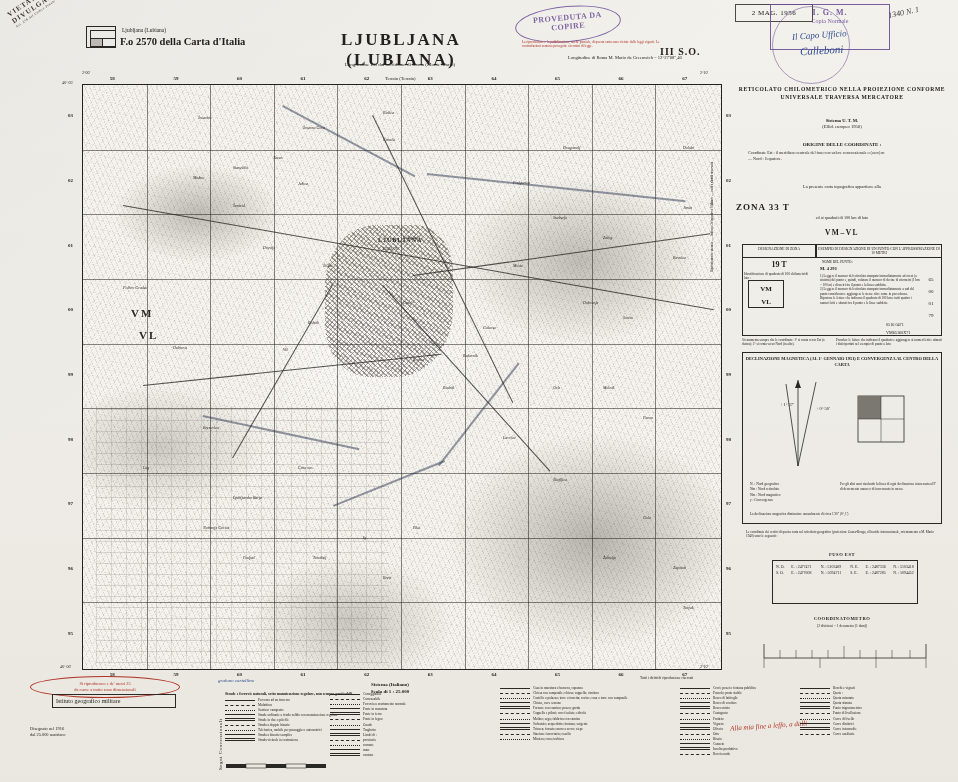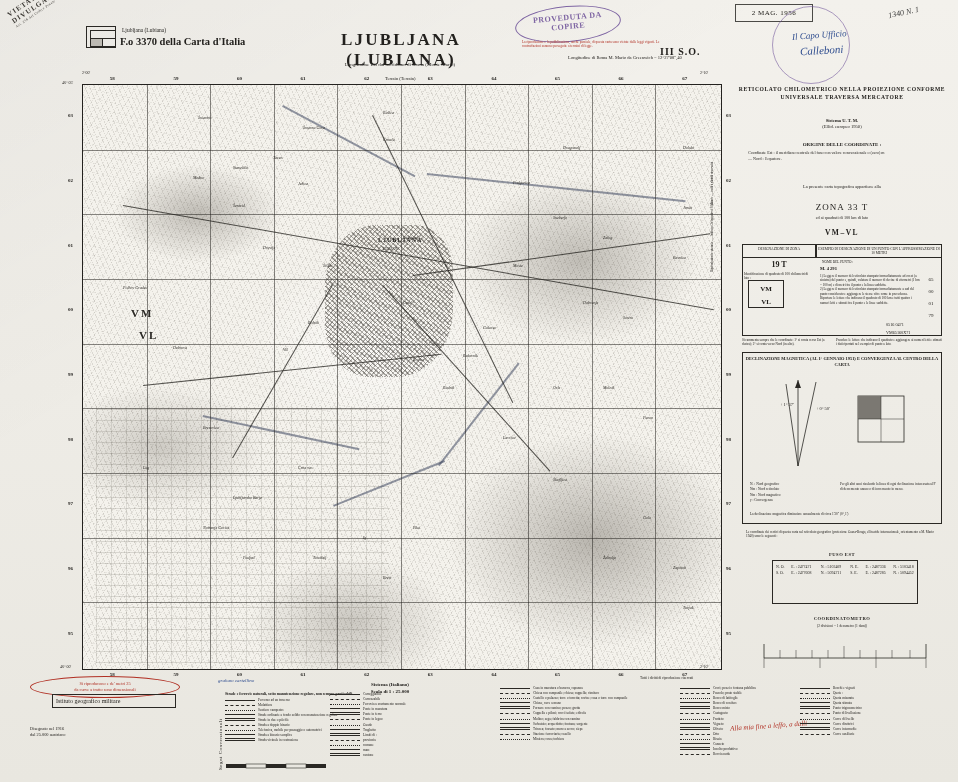--- a/index.html
+++ b/index.html
@@ -125,21 +125,21 @@
   .ticksm{position:absolute;font-size:4px;color:#1f1d1a;}
 
   
   #right-panel{left:736px;top:84px;width:212px;height:586px;font-size:4.4px;}
   .box{border:0.8px solid #2a2824;box-sizing:border-box;position:absolute;}
   #utm-title{left:0;top:2px;width:212px;text-align:center;font-size:5.6px;font-weight:bold;letter-spacing:.6px;line-height:1.35;}
   #utm-sub{left:0;top:34px;width:212px;text-align:center;font-size:4.6px;line-height:1.35;}
   #origin-title{left:0;top:58px;width:212px;text-align:center;font-size:5px;font-weight:bold;}
   #origin-body{left:12px;top:66px;width:190px;font-size:4.1px;line-height:1.45;}
   #zone-line{left:0;top:100px;width:212px;text-align:center;font-size:4.4px;line-height:1.4;}
-  #zone-big{left:0;top:118px;width:212px;text-align:center;font-size:9px;font-weight:normal;letter-spacing:1px;}
+  #zone-big{left:0;top:118px;width:212px;font-size:9px;font-weight:bold;letter-spacing:1px;}
   #zone-note{left:0;top:131px;width:212px;text-align:center;font-size:4.2px;}
   #vmvl-big{left:0;top:144px;width:212px;text-align:center;font-size:7.5px;font-weight:bold;letter-spacing:1.5px;}
 
   #desig-box{left:6px;top:160px;width:200px;height:92px;}
   #desig-hdr-l{left:6px;top:160px;width:74px;height:14px;border-right:0.8px solid #2a2824;border-bottom:0.8px solid #2a2824;}
   #desig-hdr-r{left:80px;top:160px;width:126px;height:14px;border-bottom:0.8px solid #2a2824;}
   .hdr-txt{font-size:3.6px;text-align:center;line-height:1.2;padding-top:2px;}
   #zone-37t{left:6px;top:176px;width:74px;text-align:center;font-size:8px;font-weight:bold;}
   #zone-ex-id{left:84px;top:176px;font-size:4.6px;font-weight:bold;}
   #vmvl-cell{left:12px;top:196px;width:36px;height:28px;border:0.8px solid #2a2824;text-align:center;font-size:7px;font-weight:bold;line-height:13px;padding-top:2px;box-sizing:border-box;}
@@ -197,32 +197,36 @@
     <div class="l2">Art. 256 del Codice Penale</div>
   </div>
 
   <div class="abs box" style="left:86px;top:26px;width:30px;height:22px;">
     <div style="position:absolute;left:3px;top:3px;width:24px;height:7px;border:0.7px solid #2a2824;"></div>
     <div style="position:absolute;left:3px;top:11px;width:11px;height:7px;border:0.7px solid #2a2824;background:#bdbab3;"></div>
     <div style="position:absolute;left:15px;top:11px;width:12px;height:7px;border:0.7px solid #2a2824;"></div>
   </div>
 
   <div class="abs" id="sheet-name-small">Ljubljana (Lubiana)</div>
-  <div class="abs" id="sheet-number">F.o 3370 della Carta d'Italia</div>
+  <div class="abs" id="sheet-number">F.o 2570 della Carta d'Italia</div>
   <div class="abs" id="title-main">LJUBLJANA  (LUBIANA)</div>
   <div class="abs" id="quadrant-label">III S.O.</div>
   <div class="abs" id="long-rome">Longitudine Est dal meridiano di Roma (Monte Mario)</div>
   <div class="abs" id="long-rome2">Longitudine di Roma M. Mario da Greenwich = 12°27'08",40</div>
   <div class="abs" id="subtitle-terrain">Terrain (Terrain)</div>
 
   <div class="abs" id="stamp-proveduta">PROVEDUTA DA COPIRE</div>
   <div class="abs" id="red-note-top">La riproduzione e la pubblicazione, anche parziale, di questa carta sono vietate dalle leggi vigenti. Le contraffazioni saranno perseguite a termini di legge.</div>
 
   <div class="abs" id="date-stamp">2 MAG. 1956</div>
   <div class="abs" id="stamp-round"></div>
+  <div class="abs" id="stamp-igm">
+    <div class="big">I. G. M.</div>
+    <div>Copia Normale</div>
+  </div>
   <div class="abs" id="hand-office">Il Capo Ufficio</div>
   <div class="abs" id="hand-office2">Calleboni</div>
   <div class="abs" id="hand-topright">1340  N. 1</div>
 
   <div class="abs" id="map-frame">
     <div id="map-inner">
       <div id="terrain"></div>
       <div id="marsh"></div>
       <div id="urban"></div>
 

